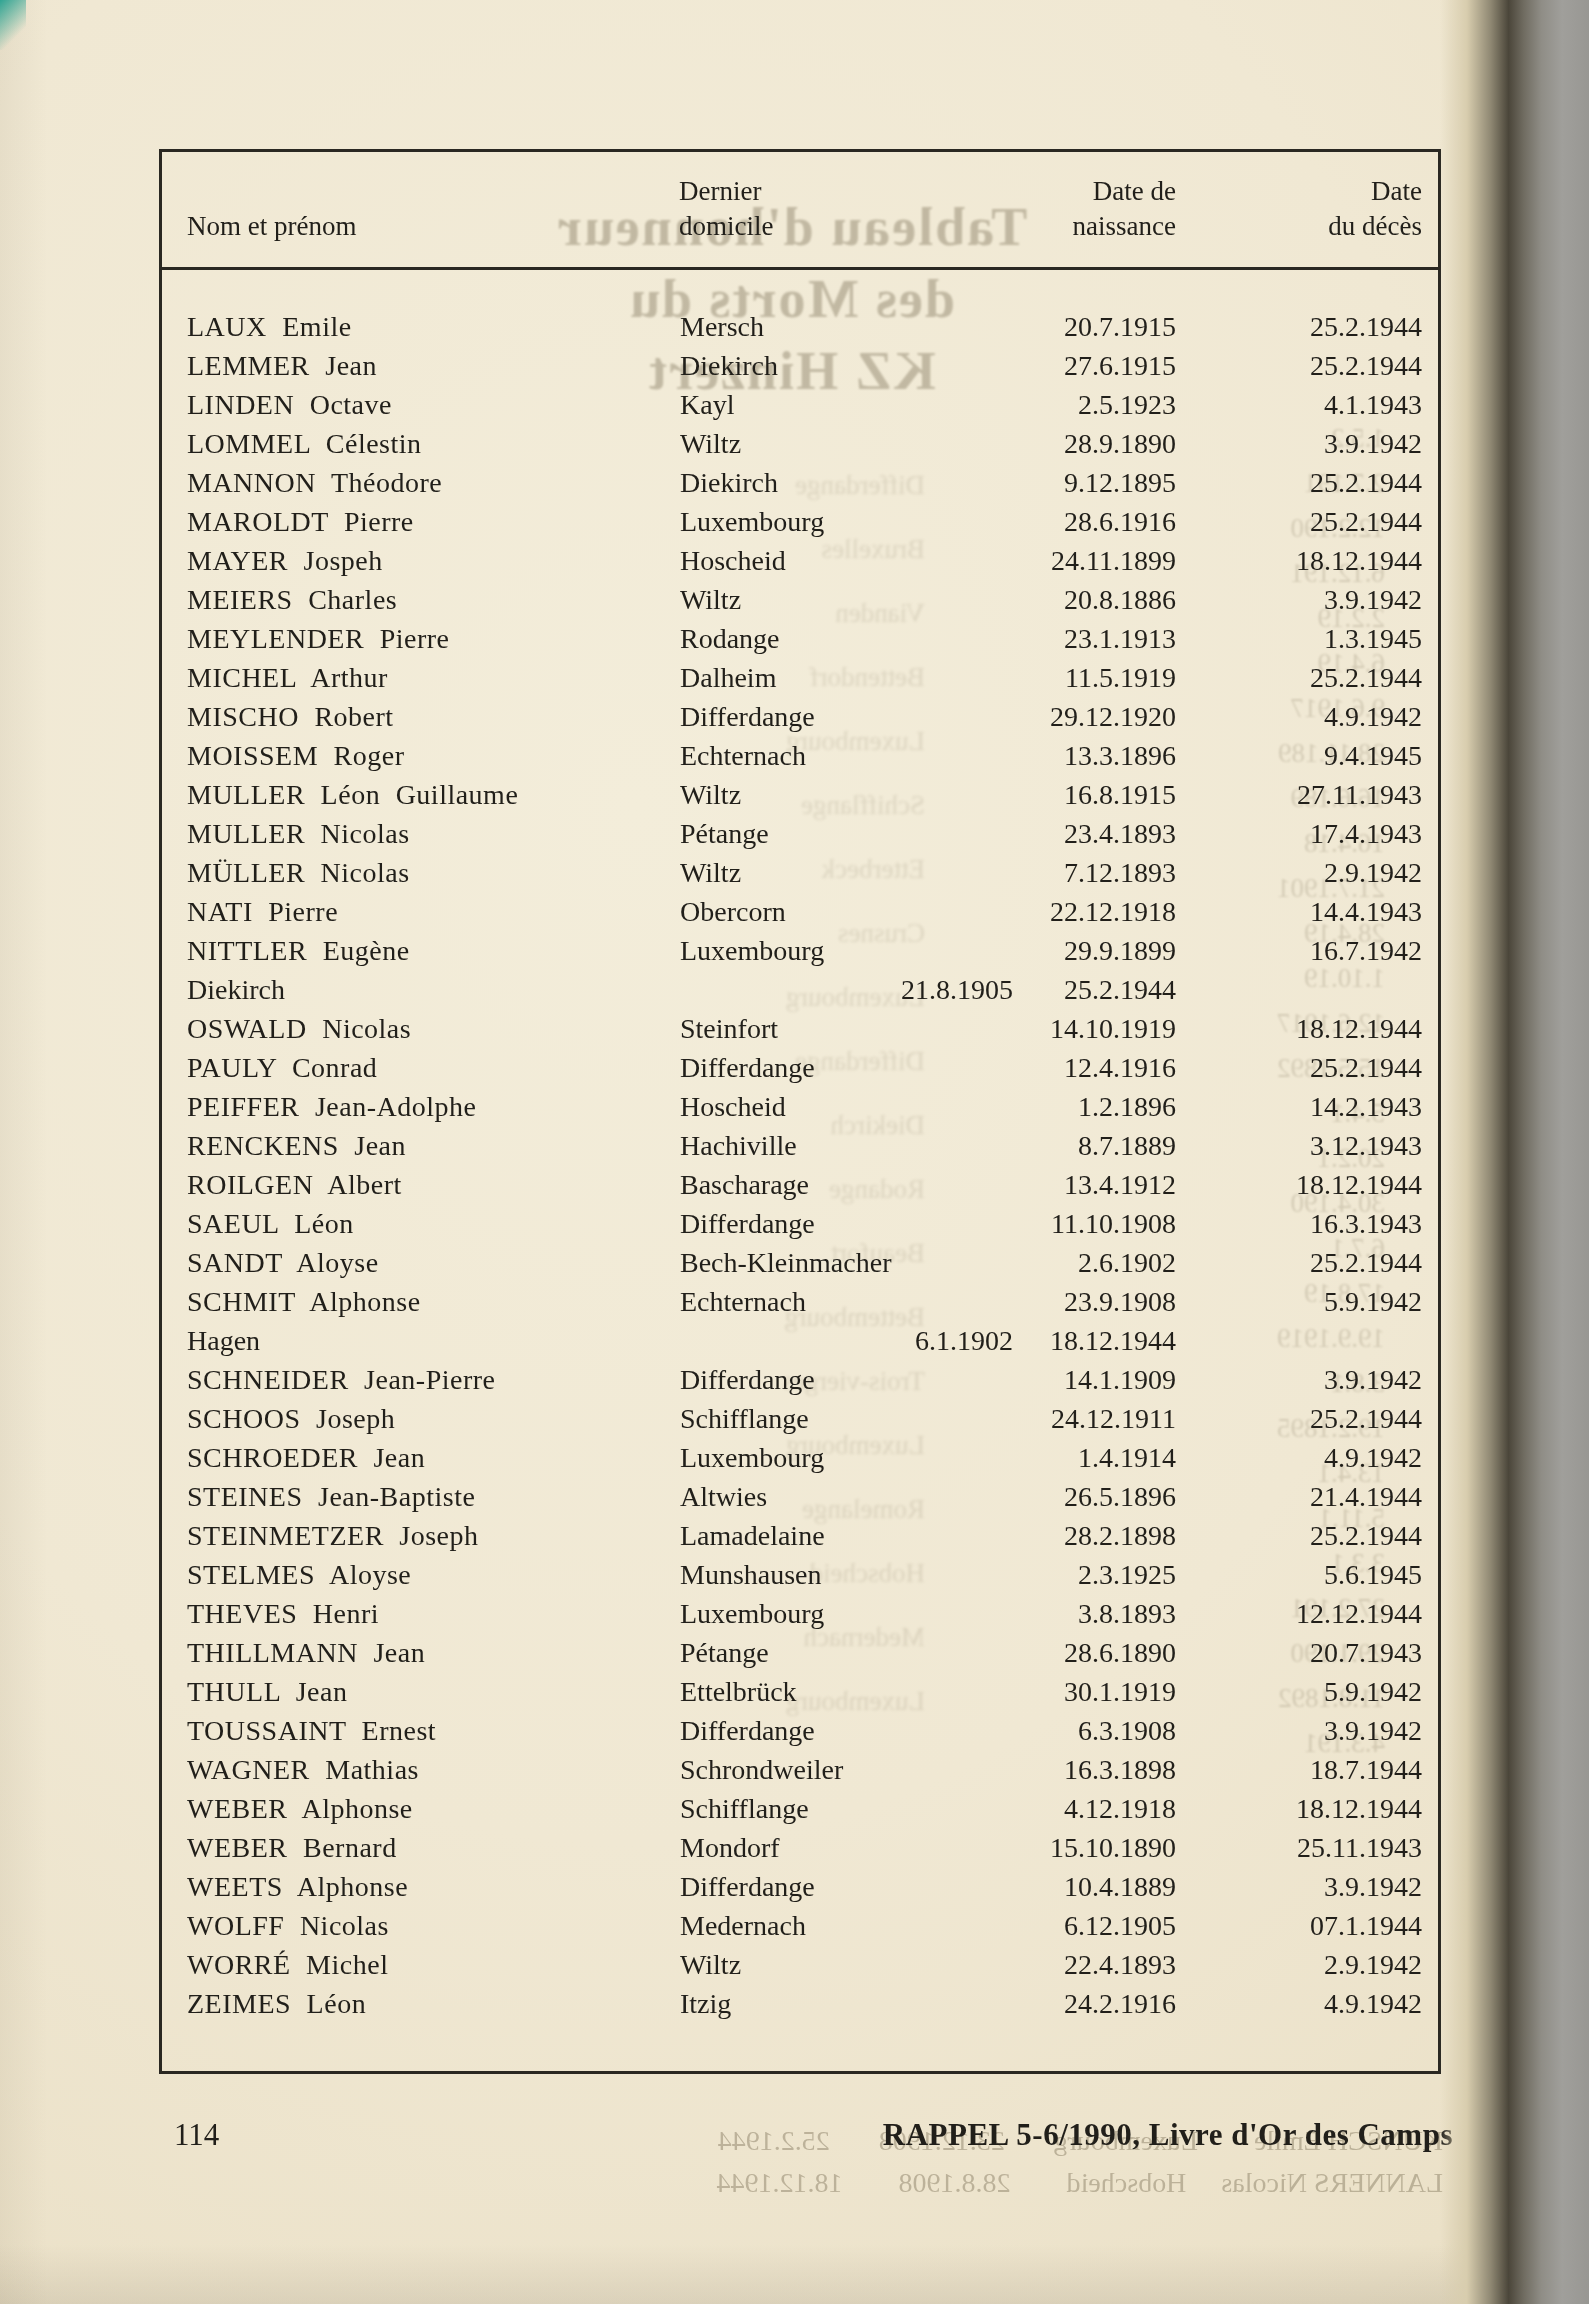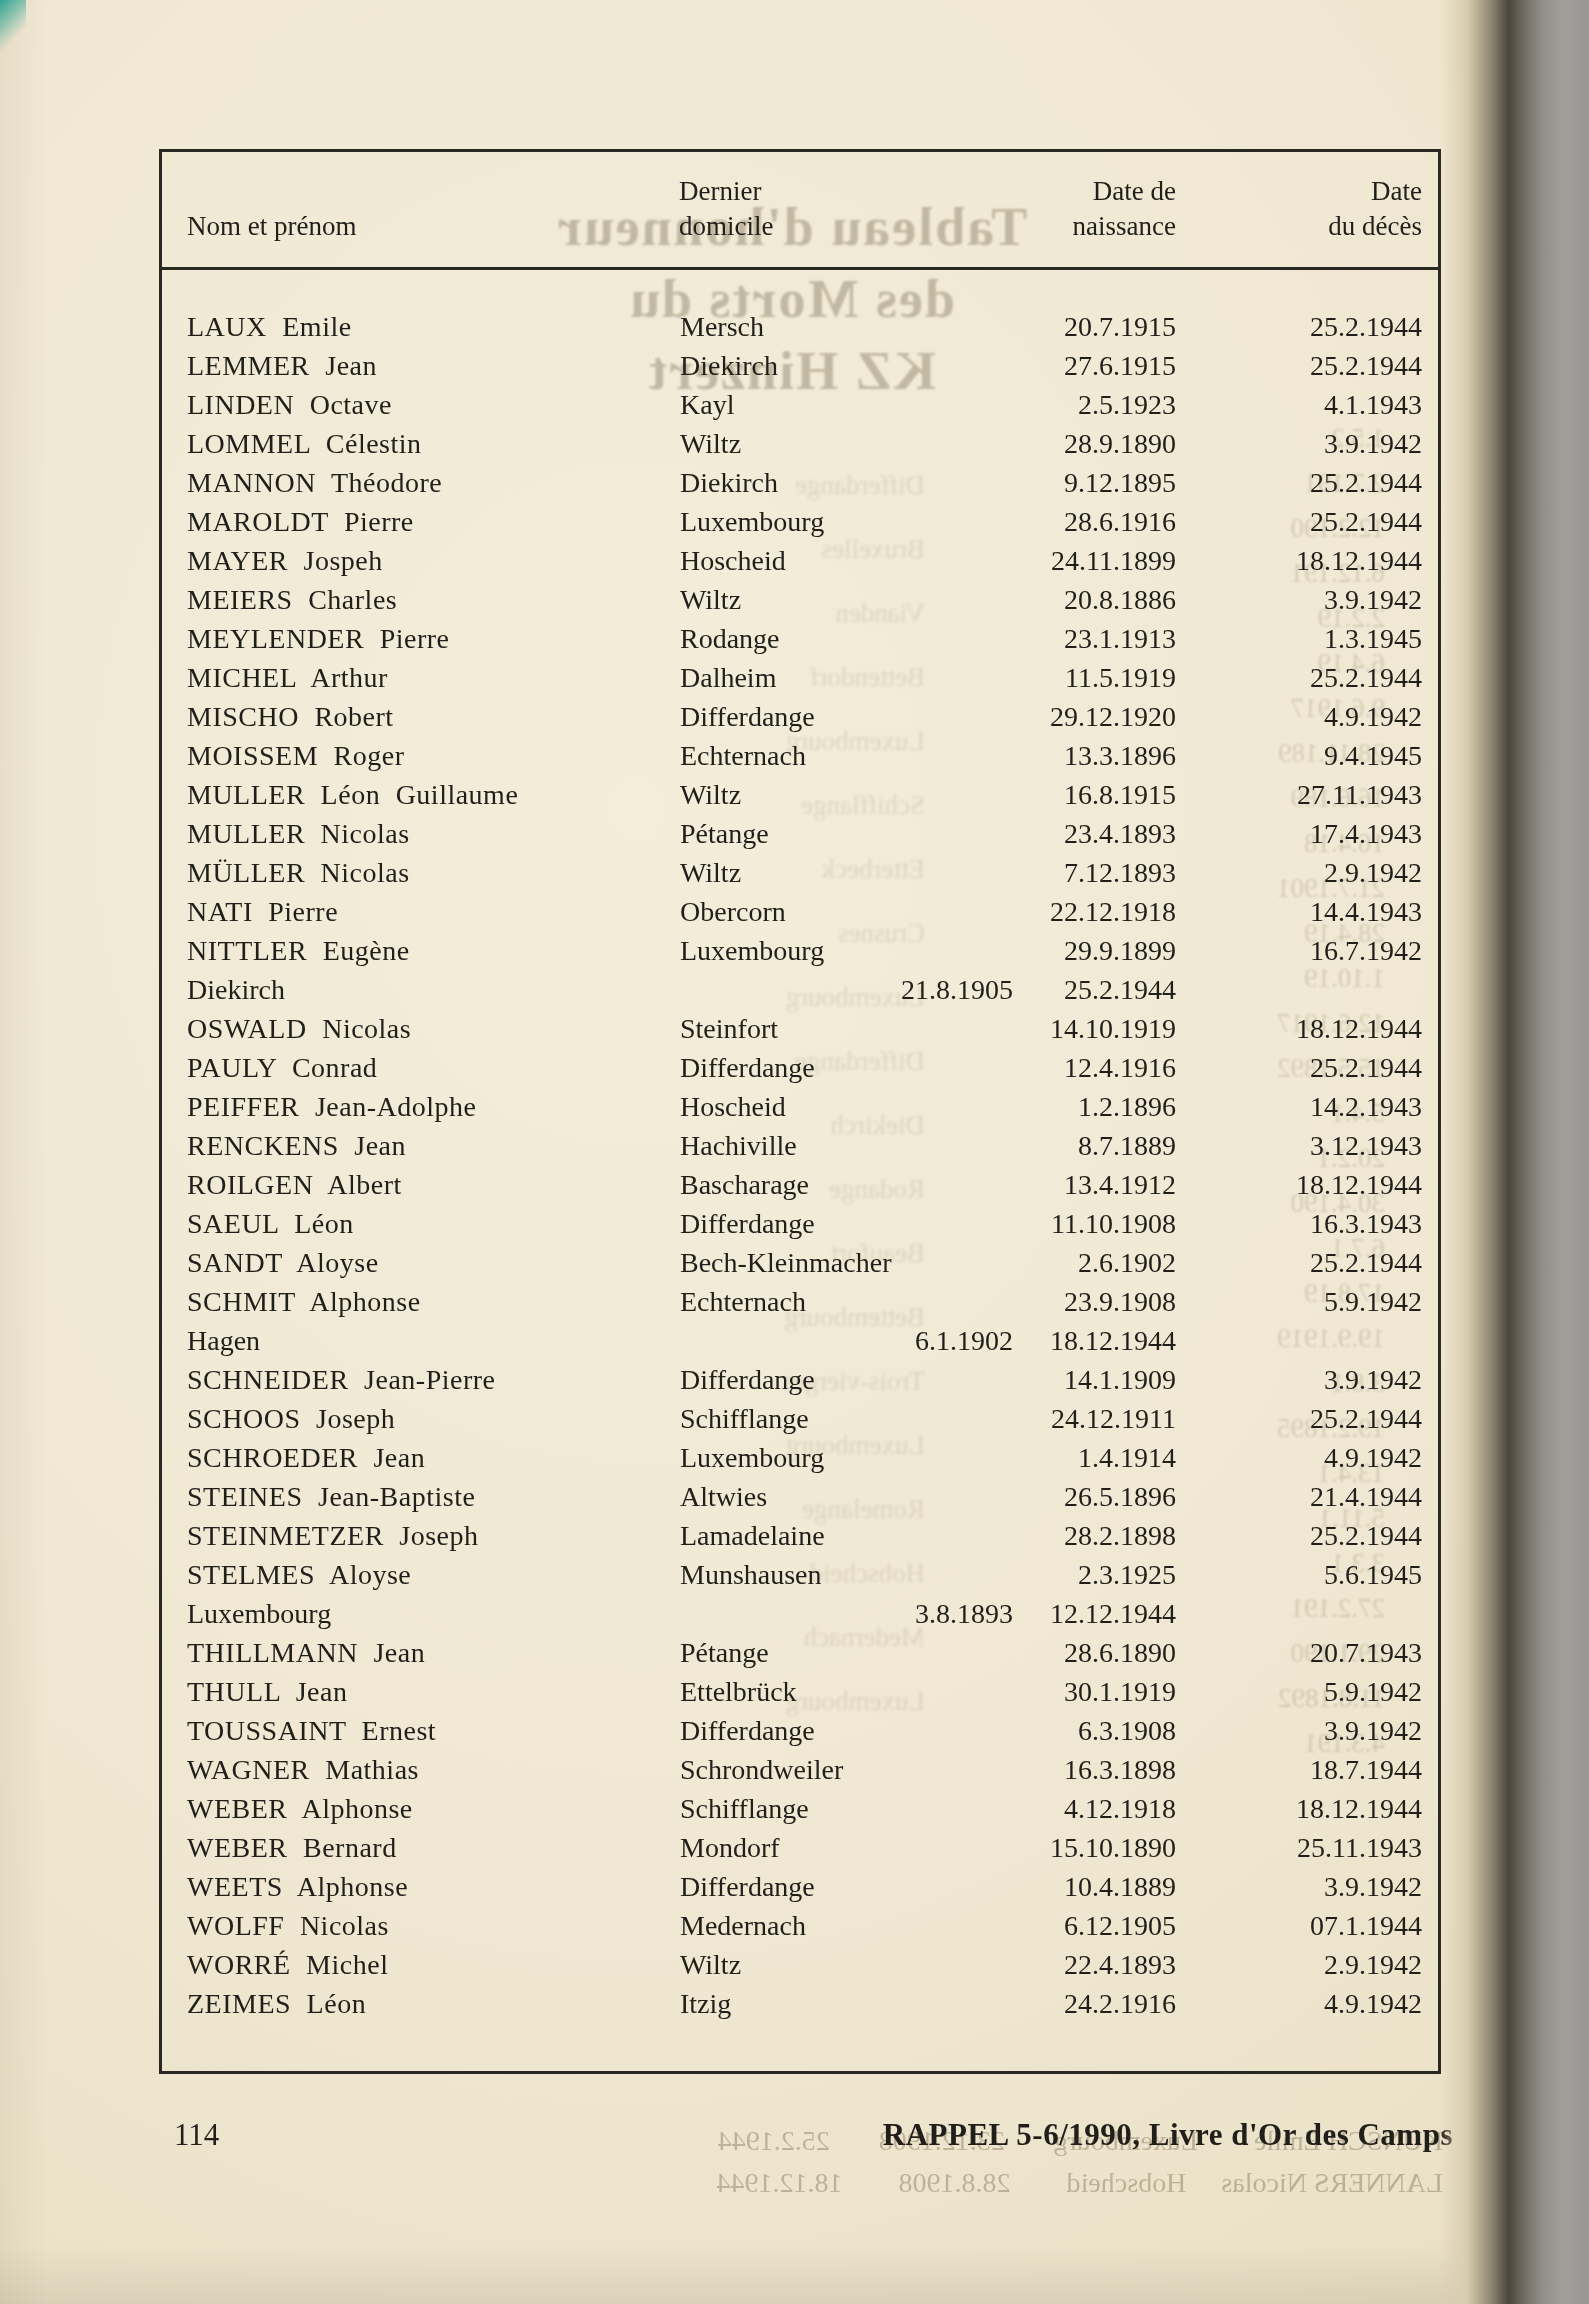--- a/index.html
+++ b/index.html
@@ -415,20 +415,21 @@
         </div>
 
         <div class="row">
           <div class="cell name">STELMES Aloyse</div>
           <div class="cell domicile">Munshausen</div>
           <div class="cell birth">2.3.1925</div>
           <div class="cell death">5.6.1945</div>
         </div>
 
         <div class="row">
+          <div class="cell name">THEVES Henri</div>
           <div class="cell domicile">Luxembourg</div>
           <div class="cell birth">3.8.1893</div>
           <div class="cell death">12.12.1944</div>
         </div>
 
         <div class="row">
           <div class="cell name">THILLMANN Jean</div>
           <div class="cell domicile">Pétange</div>
           <div class="cell birth">28.6.1890</div>
           <div class="cell death">20.7.1943</div>

